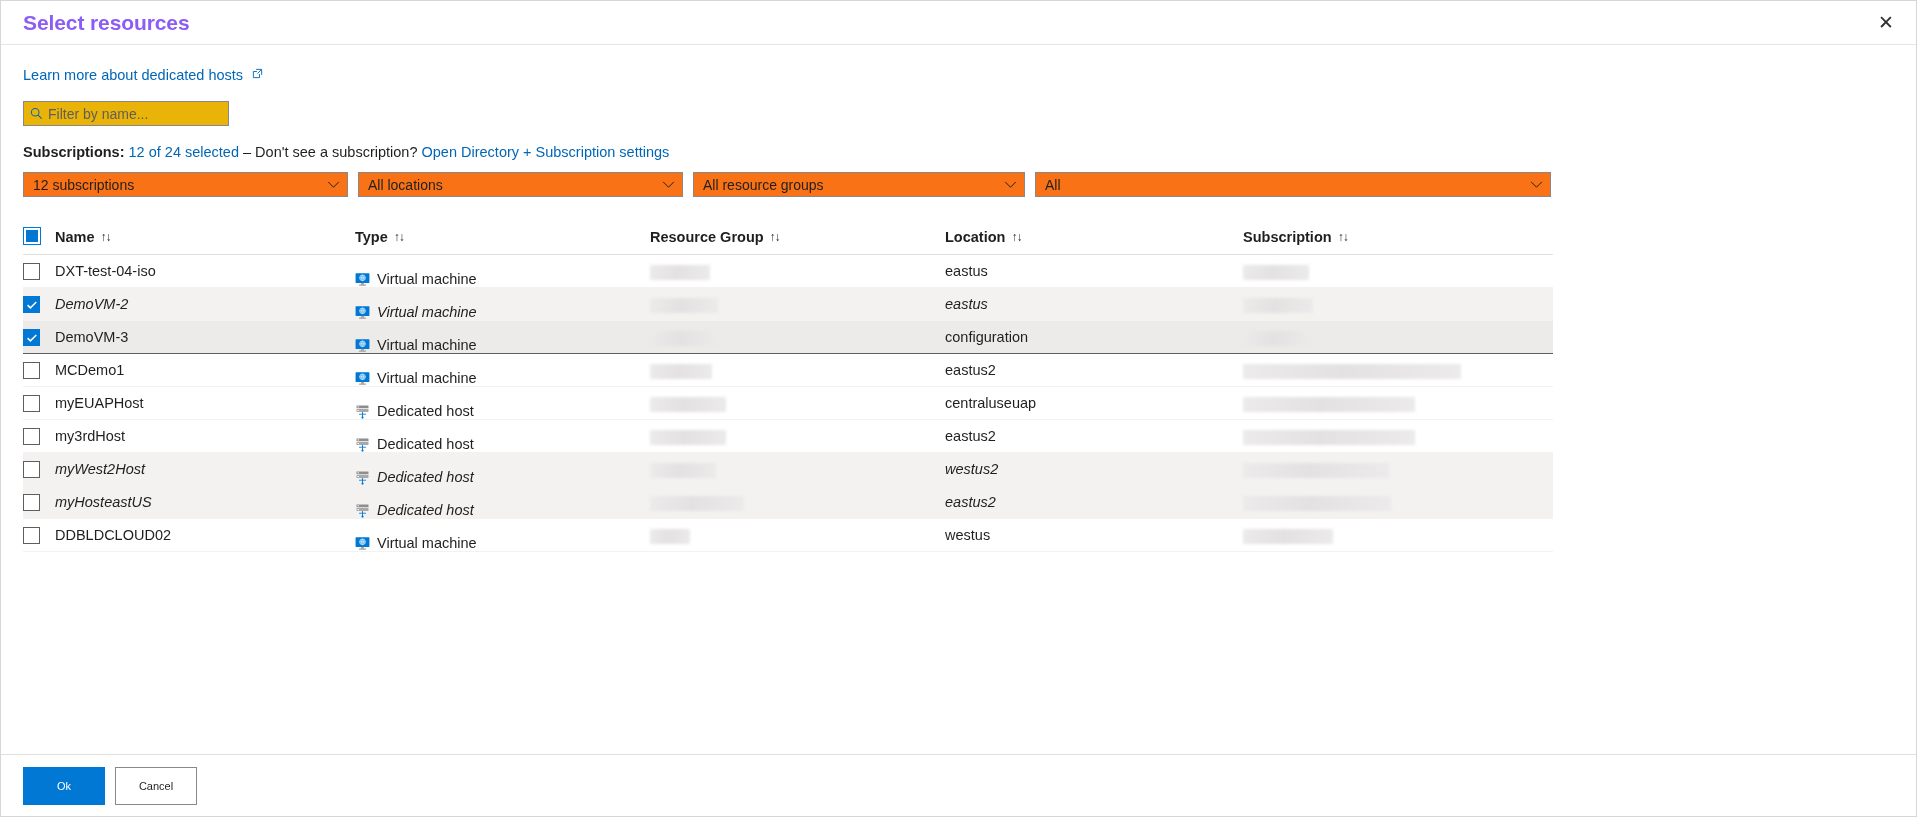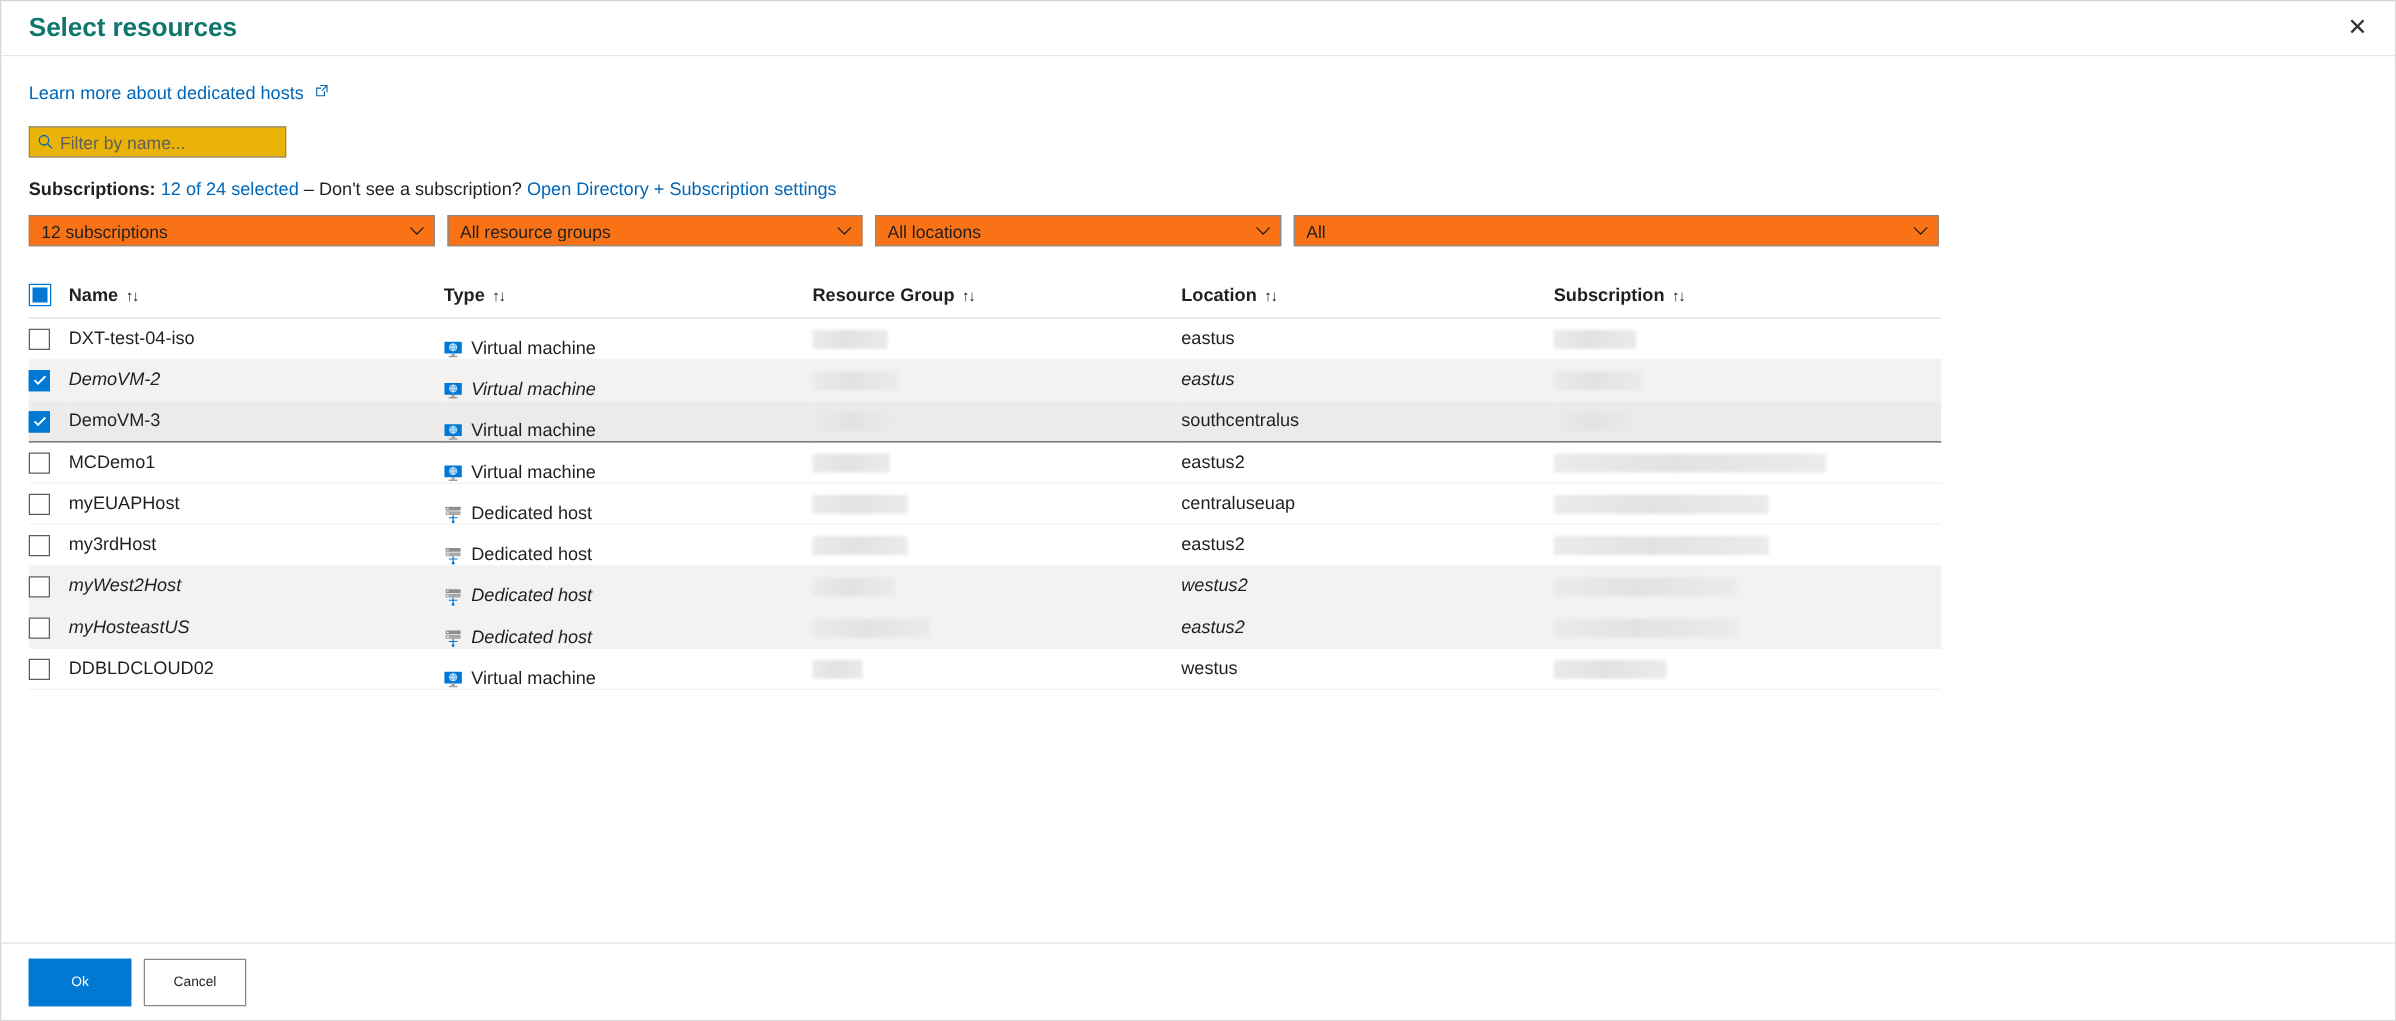--- a/index.html
+++ b/index.html
@@ -31,21 +31,21 @@
     min-height: 44px;
     border-bottom: 1px solid #e6e6e6;
     display: flex;
     align-items: center;
     padding: 0 14px 0 22px;
     box-sizing: border-box;
   }
   .panel-title {
     font-size: 21px;
     font-weight: 600;
-    color: #0f766e;
+    color: #8b5cf6;
     letter-spacing: -0.1px;
     flex: 1;
   }
   .close-btn {
     width: 32px;
     height: 32px;
     display: flex;
     align-items: center;
     justify-content: center;
     cursor: pointer;
@@ -344,30 +344,30 @@
 
     <div class="dropdown-row">
       <div class="dd dd-1">
         <span class="dd-text">12 subscriptions</span>
         <span class="dd-caret">
           <svg width="13" height="8" viewBox="0 0 14 9" fill="none" xmlns="http://www.w3.org/2000/svg">
               <path d="M1 1L7 7L13 1" stroke="#201f1e" stroke-width="1.1"></path>
             </svg>
         </span>
       </div>
-      <div class="dd dd-2">
-        <span class="dd-text">All resource groups</span>
+      <div class="dd dd-3">
+        <span class="dd-text">All locations</span>
         <span class="dd-caret">
           <svg width="13" height="8" viewBox="0 0 14 9" fill="none" xmlns="http://www.w3.org/2000/svg">
               <path d="M1 1L7 7L13 1" stroke="#201f1e" stroke-width="1.1"></path>
             </svg>
         </span>
       </div>
-      <div class="dd dd-3">
-        <span class="dd-text">All locations</span>
+      <div class="dd dd-2">
+        <span class="dd-text">All resource groups</span>
         <span class="dd-caret">
           <svg width="13" height="8" viewBox="0 0 14 9" fill="none" xmlns="http://www.w3.org/2000/svg">
               <path d="M1 1L7 7L13 1" stroke="#201f1e" stroke-width="1.1"></path>
             </svg>
         </span>
       </div>
       <div class="dd dd-4">
         <span class="dd-text">All</span>
         <span class="dd-caret">
           <svg width="13" height="8" viewBox="0 0 14 9" fill="none" xmlns="http://www.w3.org/2000/svg">
@@ -483,21 +483,21 @@
                       <circle cx="8" cy="6.2" r="3.1" fill="none" stroke="#cfe8fb" stroke-width="0.7"></circle>
                       <path d="M4.9 6.2h6.2M8 3.1c1.2 1.6 1.2 4.6 0 6.2M8 3.1c-1.2 1.6-1.2 4.6 0 6.2" stroke="#e9f4fd" stroke-width="0.6" fill="none"></path>
                       <rect x="6.6" y="11.6" width="2.8" height="2.0" fill="#9e9e9e"></rect>
                       <rect x="4.2" y="13.4" width="7.6" height="1.3" rx="0.5" fill="#9e9e9e"></rect>
                     </svg>
                   </span>
                   <span>Virtual machine</span>
                 </span>
               </td>
               <td><span class="redact" style="width:68px"></span></td>
-              <td>southcentralus</td>
+              <td>configuration</td>
               <td><span class="redact" style="width:68px"></span></td>
             </tr>
             <tr>
               <td><span class="cb"></span></td>
               <td class="cell-name">MCDemo1</td>
               <td>
                 <span class="type-cell">
                   <span class="type-icon">
                     <svg width="15" height="15" viewBox="0 0 16 16" xmlns="http://www.w3.org/2000/svg">
                       <rect x="0.6" y="1.4" width="14.8" height="10.2" rx="0.6" fill="#0078d4"></rect>

